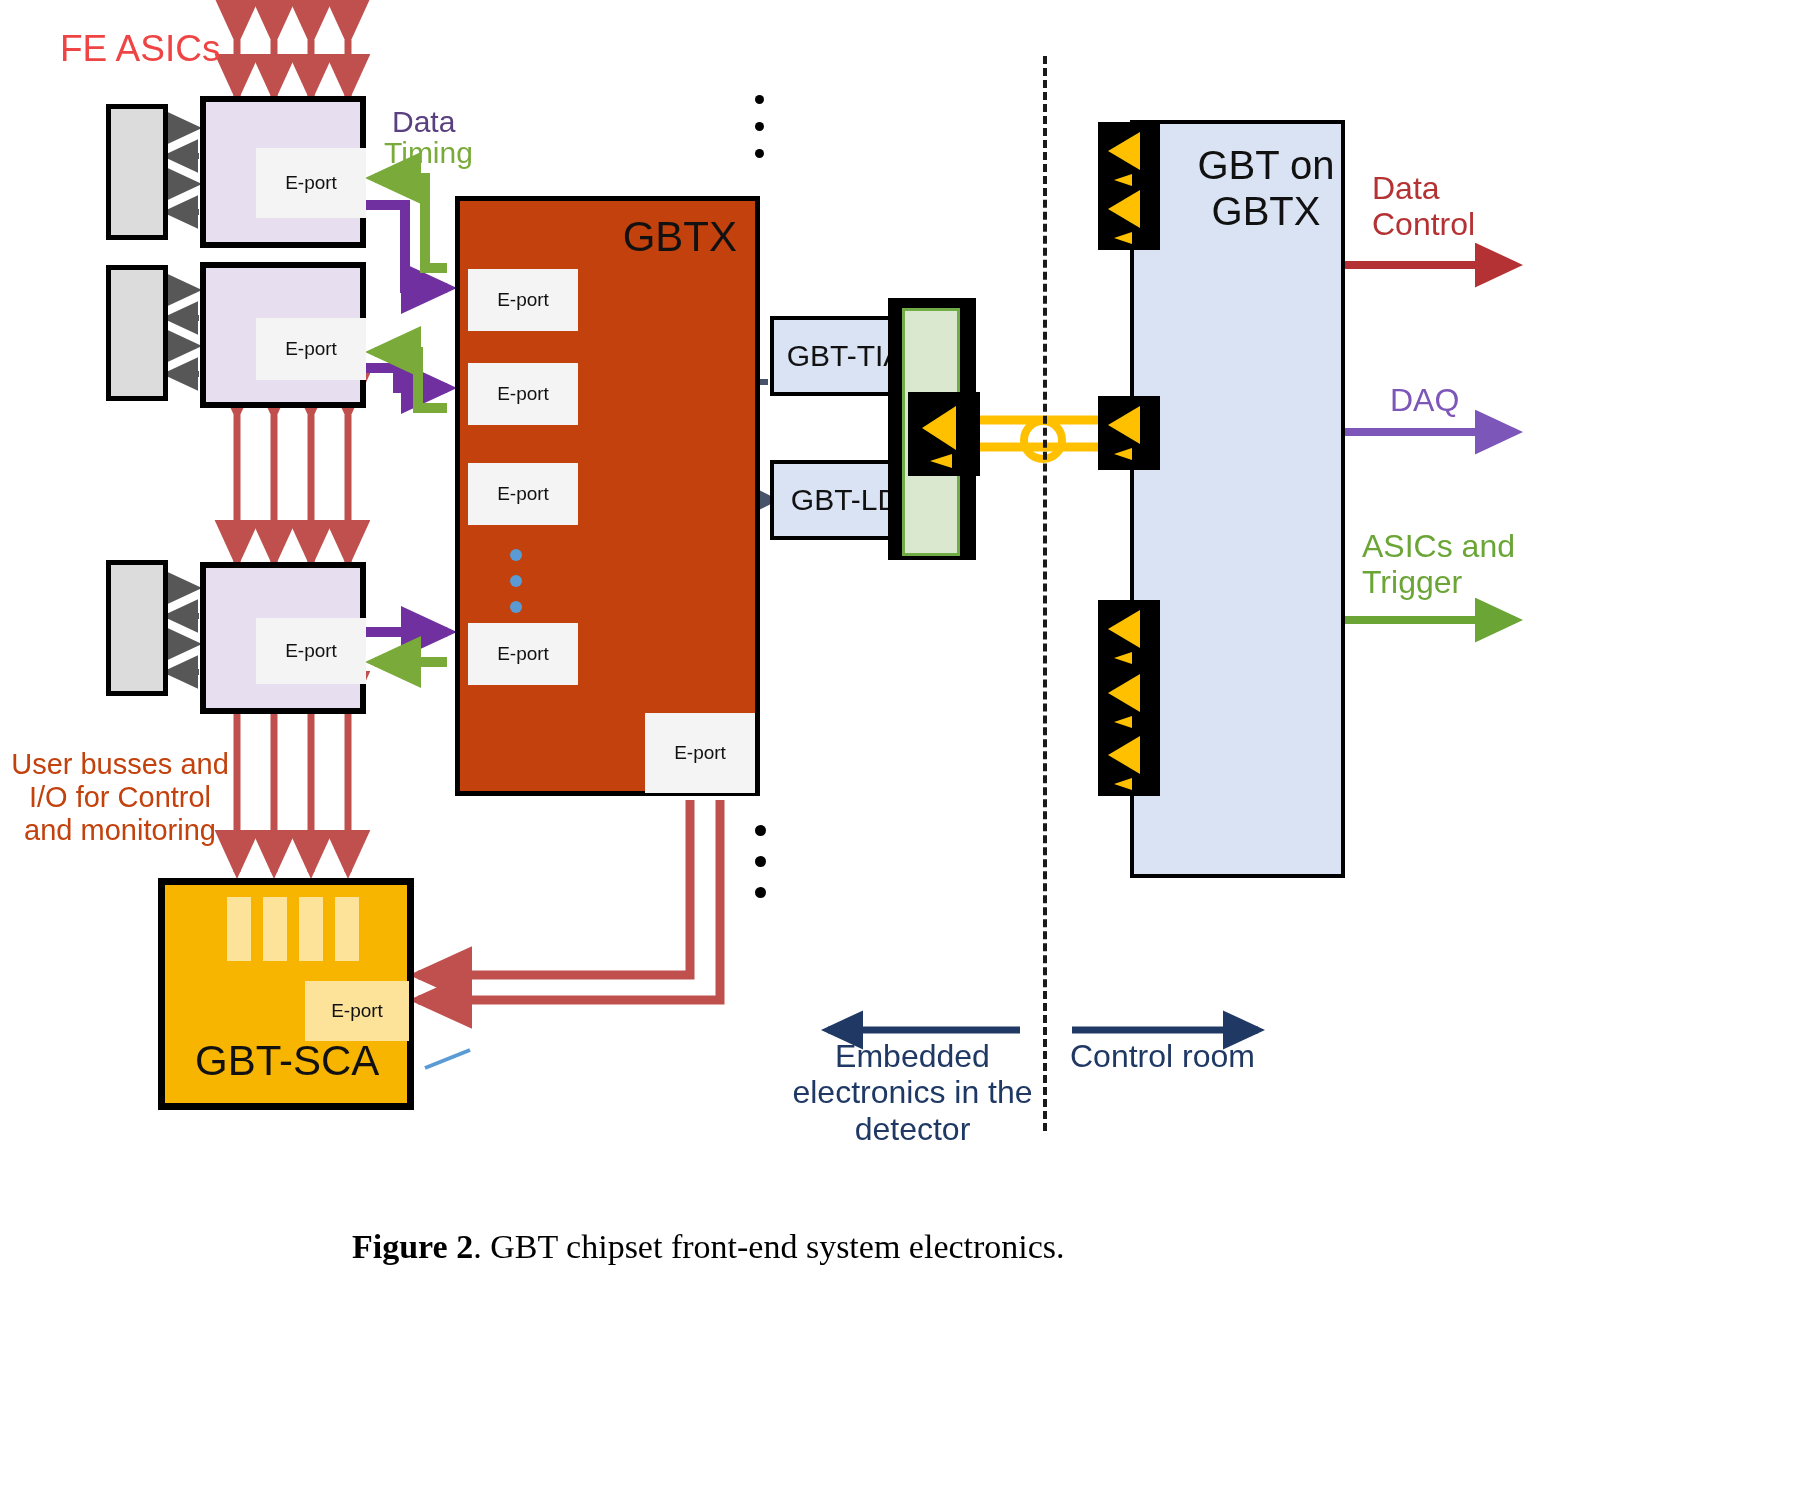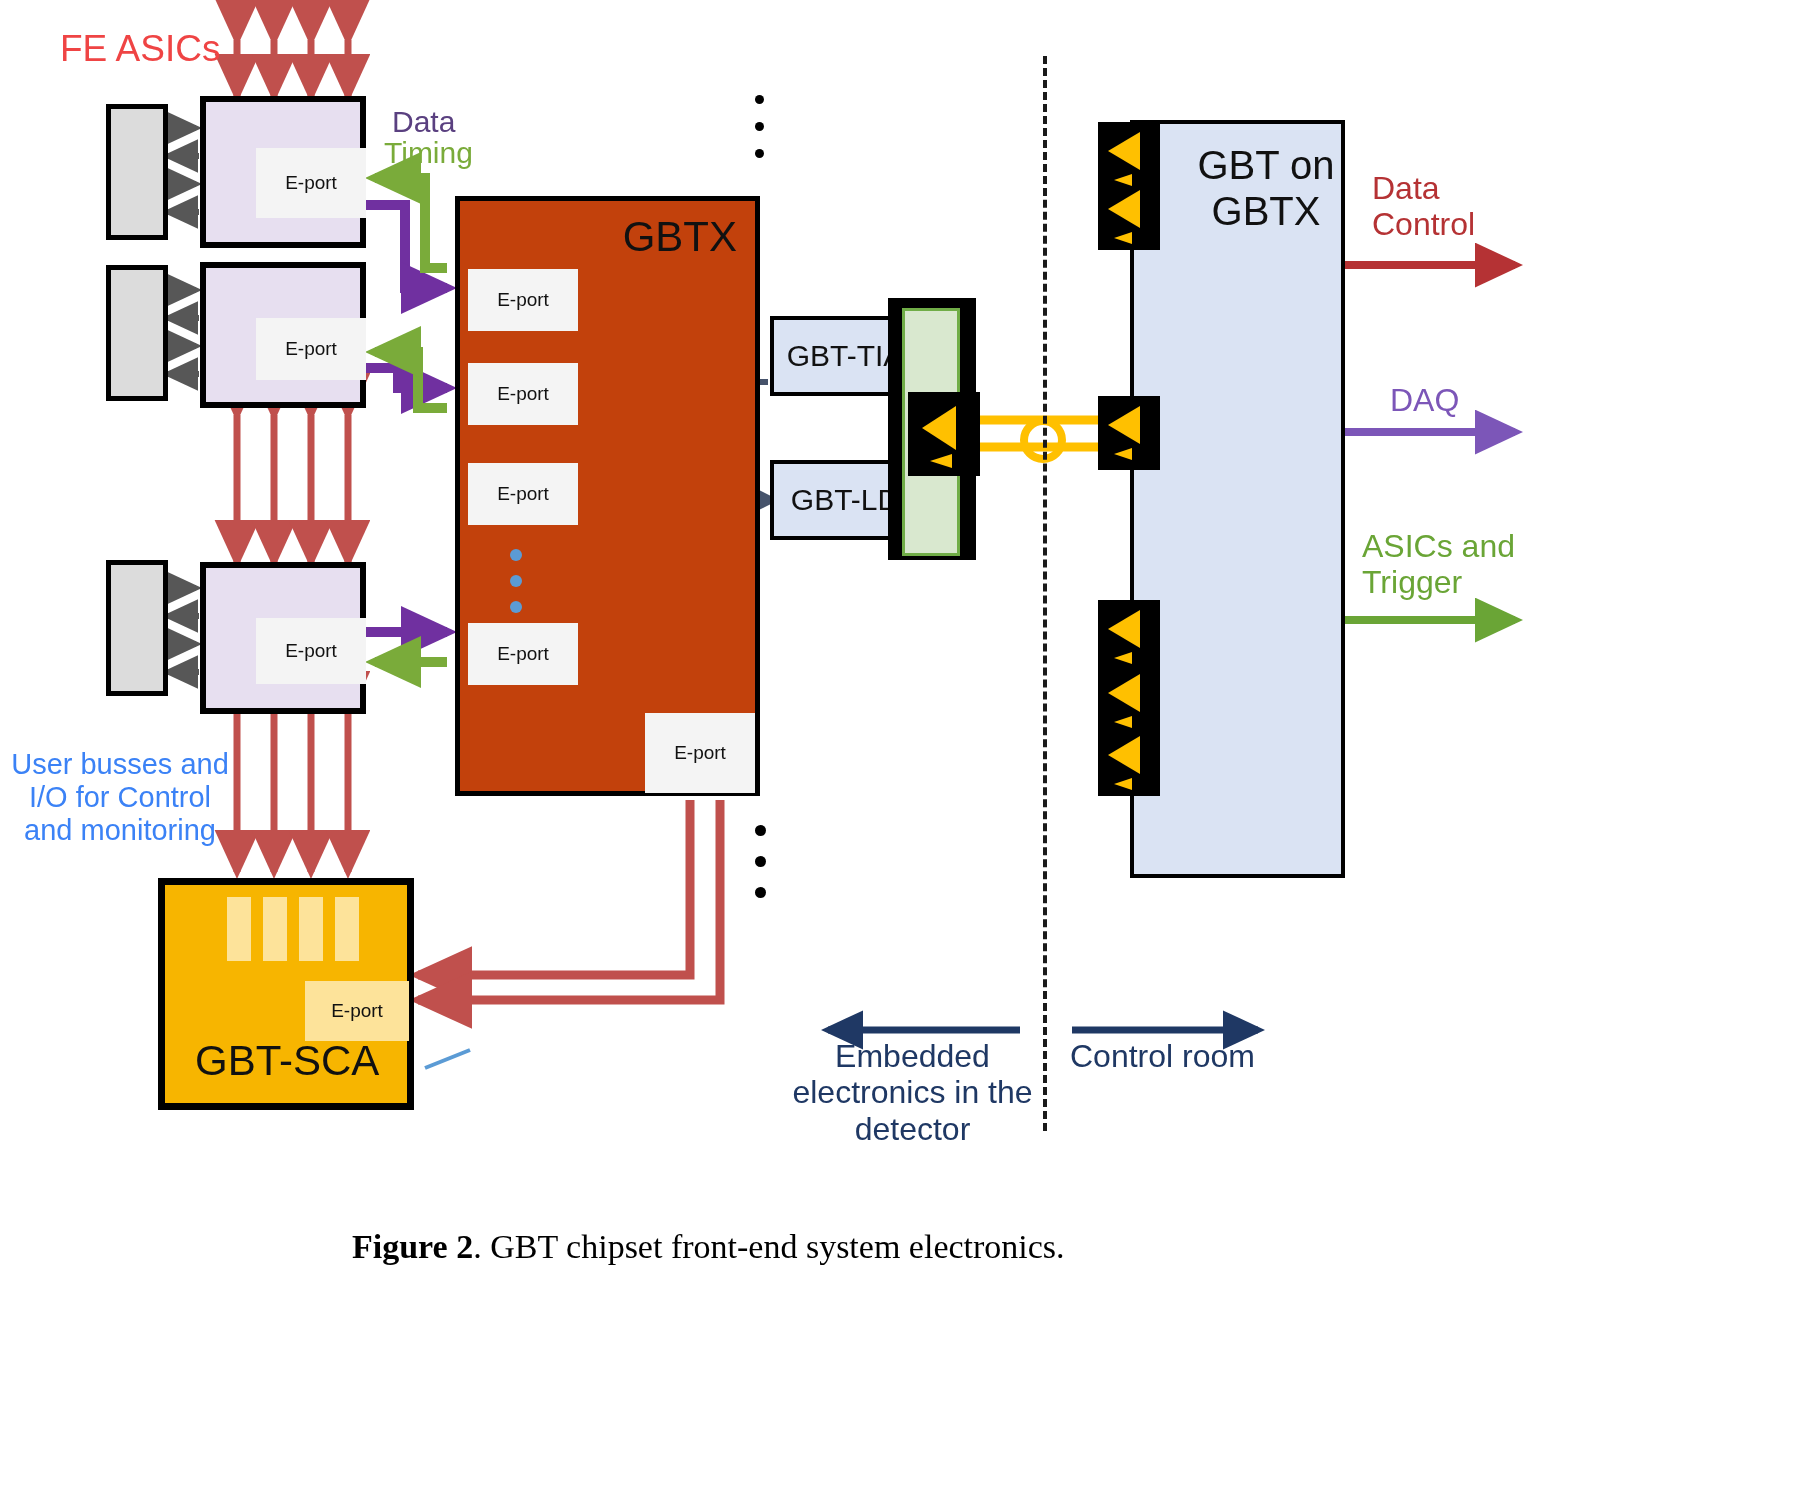--- a/index.html
+++ b/index.html
@@ -278,21 +278,21 @@
   <div class="abs" style="left:10px;top:136px;width:0;height:0;border-top:19px solid transparent;border-bottom:19px solid transparent;border-right:32px solid #ffc000;"></div>
   <div class="abs" style="left:16px;top:178px;width:0;height:0;border-top:6px solid transparent;border-bottom:6px solid transparent;border-right:18px solid #ffc000;"></div>
 </div>
 
 <div class="lbl" style="left: 1372px; top: 170px; font-size: 32px; color: rgb(181, 50, 52); text-align: left; white-space: pre-line;">Data
 Control</div>
 <div class="lbl" style="left:1390px;top:382px;font-size:32px;color:#7c56b8;">DAQ</div>
 <div class="lbl" style="left: 1362px; top: 528px; font-size: 32px; color: rgb(106, 165, 54); text-align: left; white-space: pre-line;">ASICs and
 Trigger</div>
 
-<div class="lbl" style="left: 10px; top: 748px; width: 220px; font-size: 29px; color: #3b82f6; text-align: center; white-space: pre-line;">User busses and
+<div class="lbl" style="left: 10px; top: 748px; width: 220px; font-size: 29px; color: #c2410c; text-align: center; white-space: pre-line;">User busses and
 I/O for  Control
 and monitoring</div>
 
 <div class="blk sca" style="left:158px;top:878px;width:256px;height:232px;">
   <div class="sca-pin" style="left:62px;top:12px;width:24px;height:64px;"></div>
   <div class="sca-pin" style="left:98px;top:12px;width:24px;height:64px;"></div>
   <div class="sca-pin" style="left:134px;top:12px;width:24px;height:64px;"></div>
   <div class="sca-pin" style="left:170px;top:12px;width:24px;height:64px;"></div>
   <div class="eport eport-sca" style="left:140px;top:96px;width:104px;height:60px;">E-port</div>
   <div class="title-sca" style="left:30px;top:152px;">GBT-SCA</div>

